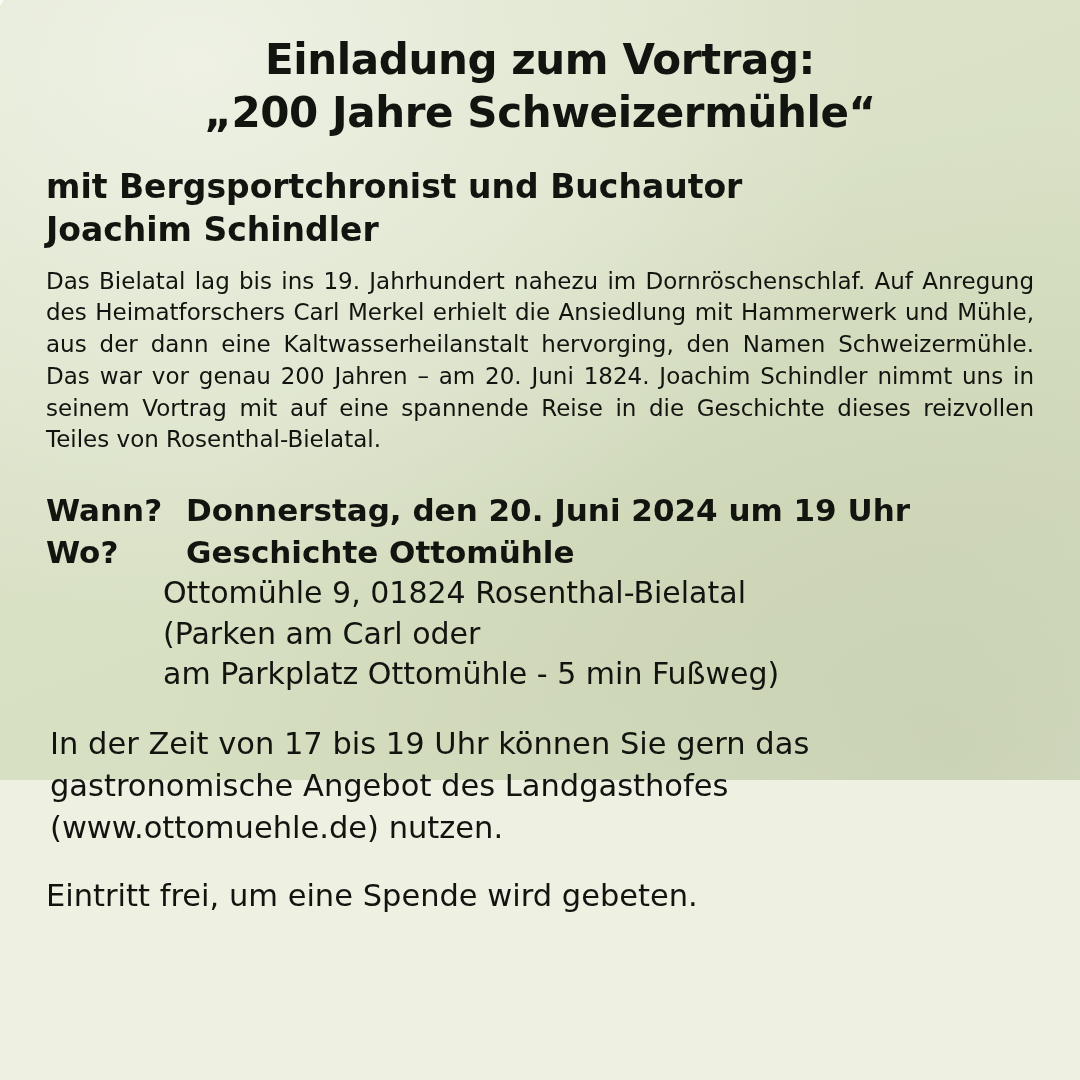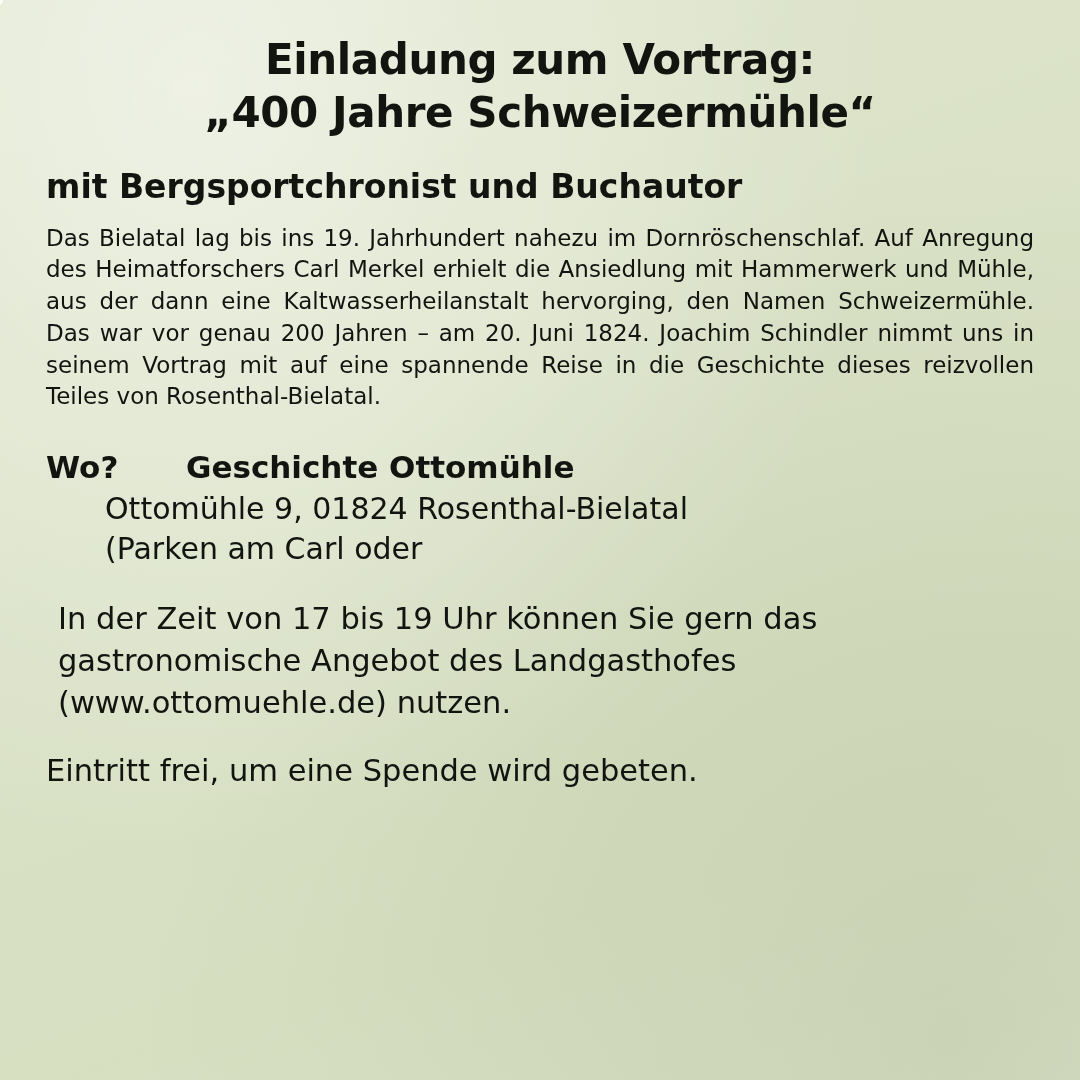--- a/index.html
+++ b/index.html
@@ -11,21 +11,21 @@
     height: 1080px;
     overflow: hidden;
     font-family: "DejaVu Sans", sans-serif;
     background: #eef0e2;
   }
 
   
   .page {
     position: relative;
     width: 1080px;
-    height: 1080px;
+    height: 780px;
     box-sizing: border-box;
     background:
       linear-gradient(118deg,
         rgba(255,255,255,0.55) 0px,
         rgba(255,255,255,0.55) 3px,
         rgba(205,216,180,0.55) 3px,
         rgba(205,216,180,0.55) 7px),
       linear-gradient(160deg, #f2f3e7 0%, #e9ecdb 45%, #e4e9d2 75%, #eef1e4 100%);
     background-blend-mode: normal;
   }
@@ -88,64 +88,70 @@
     font-size: 31px;
   }
   .event-row .label {
     width: 140px;
     flex: 0 0 140px;
   }
   .event-row .value {
     flex: 1 1 auto;
   }
   .event-detail {
-    margin-left: 59px;
+    margin-left: 117px;
     font-weight: normal;
     font-size: 30px;
     line-height: 1.35;
   }
   .event-detail .line { display: block; }
 
   
   .closing {
     font-size: 30.5px;
     line-height: 1.38;
-    margin: 28px 0 0 12px;
+    margin: 28px 0 0 4px;
   }
   .closing-2 {
     font-size: 30.5px;
     line-height: 1.38;
     margin: 26px 0 9px 0;
   }
 </style>
 </head>
 <body>
 
 <div class="page">
   <div class="content">
 
     <h1 class="title">
       <span class="line">Einladung zum Vortrag:</span>
-      <span class="line">„400 Jahre Schweizermühle“</span>
+      <span class="line">„200 Jahre Schweizermühle“</span>
     </h1>
 
     <h2 class="subtitle">
       <span class="line">mit Bergsportchronist und Buchautor</span>
+      <span class="line">Joachim Schindler</span>
     </h2>
 
     <p class="body-text">Das Bielatal lag bis ins 19. Jahrhundert nahezu im Dornröschenschlaf. Auf Anregung des Heimatforschers Carl Merkel erhielt die Ansiedlung mit Hammerwerk und Mühle, aus der dann eine Kaltwasserheilanstalt hervorging, den Namen Schweizermühle. Das war vor genau 200 Jahren – am 20. Juni 1824. Joachim Schindler nimmt uns in seinem Vortrag mit auf eine spannende Reise in die Geschichte dieses reizvollen Teiles von Rosenthal-Bielatal.</p>
 
     <div class="event-block">
+      <div class="event-row">
+        <span class="label">Wann?</span>
+        <span class="value">Donnerstag, den 20. Juni 2024 um 19 Uhr</span>
+      </div>
       <div class="event-row">
         <span class="label">Wo?</span>
         <span class="value">Geschichte Ottomühle</span>
       </div>
       <div class="event-detail">
         <span class="line">Ottomühle 9, 01824 Rosenthal-Bielatal</span>
         <span class="line">(Parken am Carl oder</span>
+        <span class="line">am Parkplatz Ottomühle - 5 min Fußweg)</span>
       </div>
     </div>
 
     <p class="closing">In der Zeit von 17 bis 19 Uhr können Sie gern das gastronomische Angebot des Landgasthofes (www.ottomuehle.de) nutzen.</p>
 
     <p class="closing-2">Eintritt frei, um eine Spende wird gebeten.</p>
 
   </div>
 </div>
 

